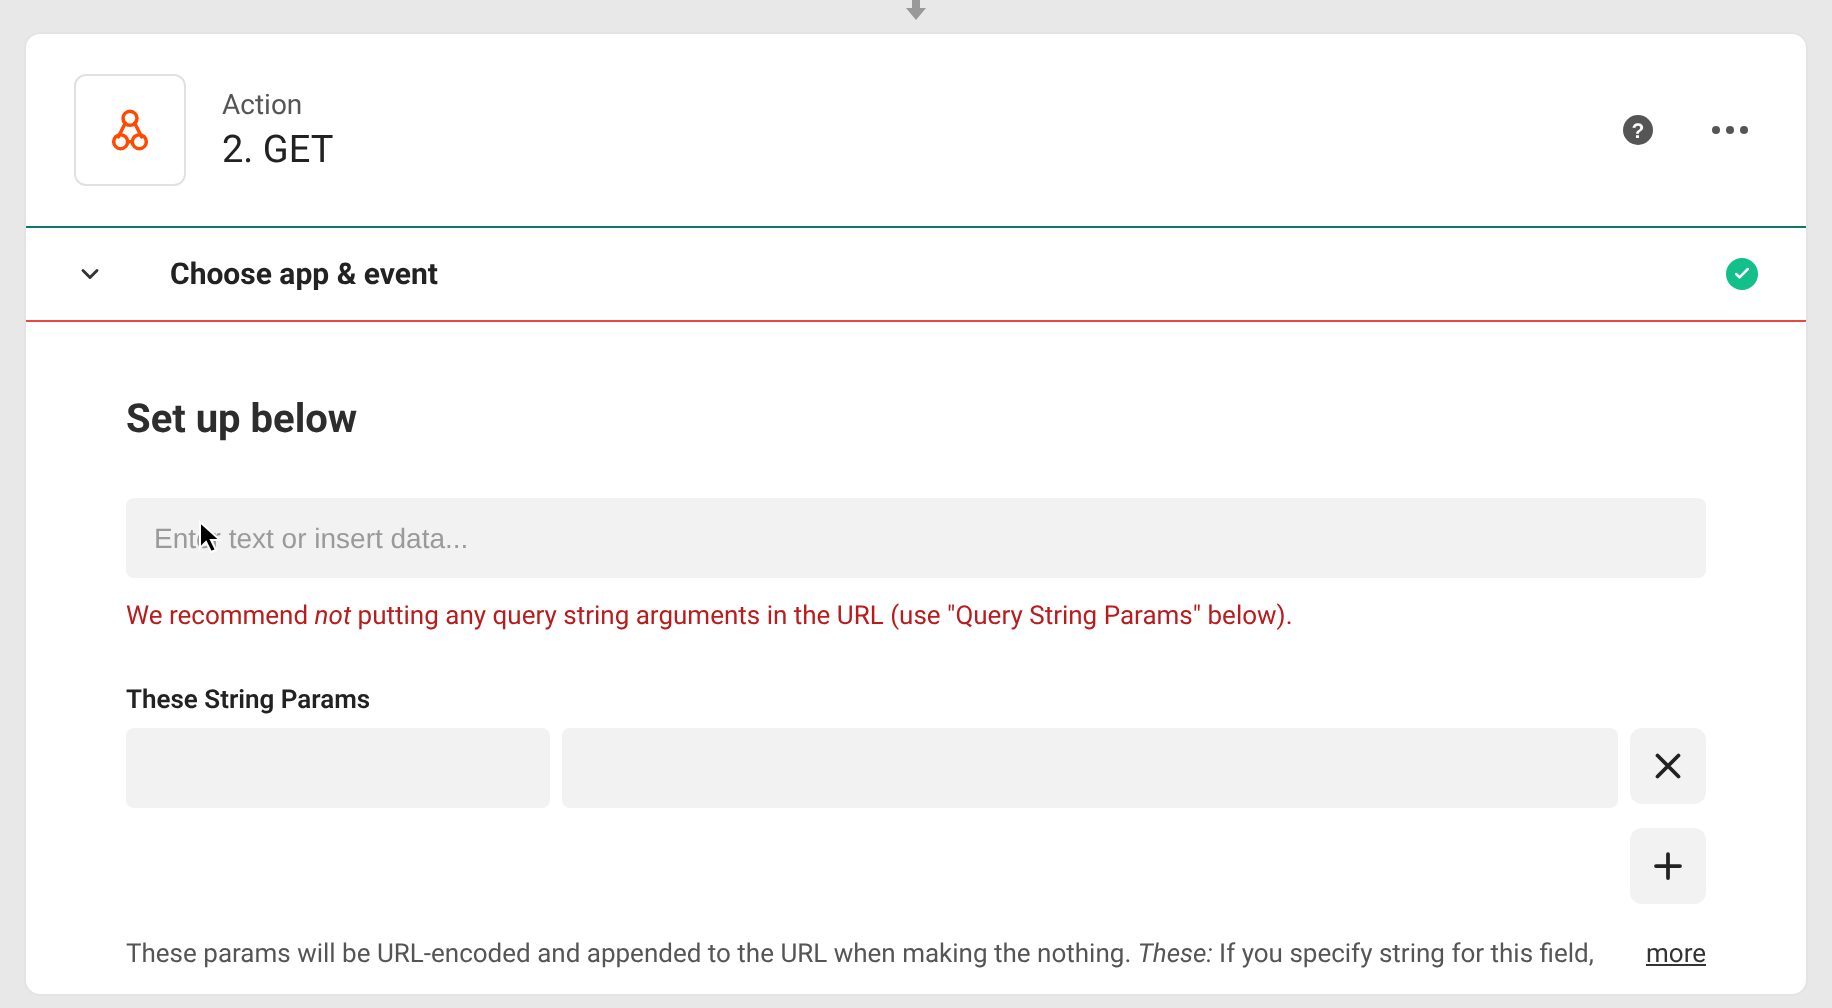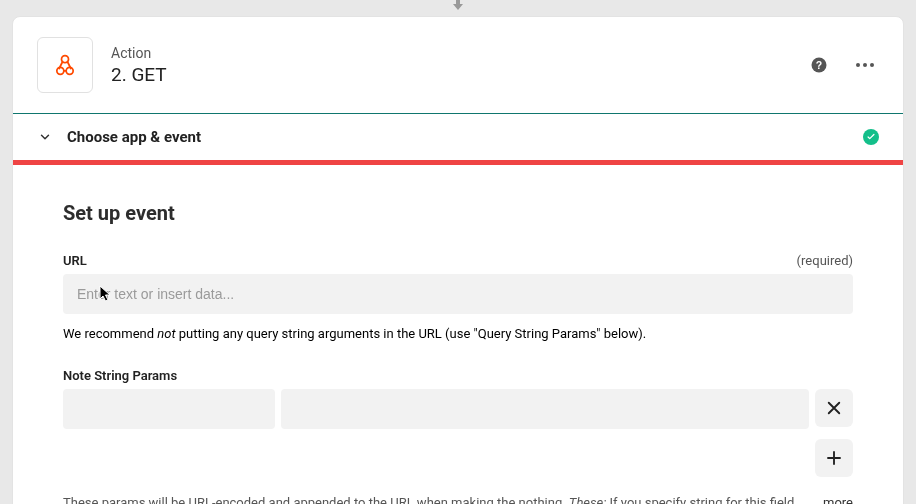--- a/index.html
+++ b/index.html
@@ -50,22 +50,22 @@
       width: 28px; height: 28px; display:flex; align-items:center; justify-content:center;
       color: #555; cursor: pointer; border-radius: 4px;
     }
     .more-dots { display:flex; gap:3px; }
     .more-dots span { width:4px;height:4px;background:#555;border-radius:50%; }
 
     .section-row {
       display: flex;
       align-items: center;
       padding: 14px 24px;
-      gap: 14px;
-      border-bottom: 5px solid #ef4444;
+      gap: 32px;
+      border-bottom: 1px solid #ef4444;
     }
     .section-row .chev { width:16px; display:flex; align-items:center; justify-content:center; }
     .section-row .label { font-size: 15px; font-weight: 700; color: #222; }
     .section-row .spacer { flex:1; }
     .check-badge {
       width:16px;height:16px;background:#13bf8a;border-radius:50%;
       display:flex;align-items:center;justify-content:center;
     }
     .check-badge svg { width:10px;height:10px; }
 
@@ -83,21 +83,21 @@
       background:#f2f2f2;
       border:none;
       border-radius:4px;
       height:40px;
       padding: 0 14px;
       font-size:14px;
       color:#333;
     }
     .big-input::placeholder { color:#9a9a9a; }
     .helper {
-      font-size:13px; color:#000000; margin-top:10px; line-height:1.5;
+      font-size:13px; color:#b91c1c; margin-top:10px; line-height:1.5;
     }
     .helper em { font-style: italic; }
 
     .qsp-row {
       display:flex; gap:6px; margin-top:6px;
     }
     .qsp-key {
       width:212px; height:40px; background:#f2f2f2; border:none; border-radius:4px; padding:0 12px; font-size:14px;
     }
     .qsp-val {
@@ -172,38 +172,34 @@
     <div class="label">Choose app &amp; event</div>
     <div class="spacer"></div>
     <div class="check-badge">
       <svg viewBox="0 0 24 24">
           <path d="M5 12l4 4 10-10" fill="none" stroke="#fff" stroke-width="3" stroke-linecap="round" stroke-linejoin="round"></path>
         </svg>
     </div>
   </div>
 
   <div class="body">
-    <h2>Set up event</h2>
-
-    <div class="field-label-row">
-      <span class="name">URL</span>
-      <span class="req">(required)</span>
-    </div>
+    <h2>Set up below</h2>
+
     <div style="position:relative;">
       <input class="big-input" placeholder="Enter text or insert data..." style="">
       <svg class="cursor" style="left:36px;top:11px;" width="14" height="18" viewBox="0 0 14 18">
         <path d="M1 1 L1 14 L4 11 L6.5 16 L9 15 L6.5 10 L11 10 Z" fill="#000" stroke="#fff" stroke-width="1"></path>
       </svg>
     </div>
     <div class="helper">
       <span>We recommend </span><em>not</em><span> putting any query string arguments in the URL (use "Query String Params" below).</span>
     </div>
 
     <div class="field-label-row" style="margin-top:24px;">
-      <span class="name">Note String Params</span>
+      <span class="name">These String Params</span>
     </div>
     <div class="qsp-row">
       <input class="qsp-key" style="">
       <input class="qsp-val" style="">
       <button class="square-btn">
         <svg width="18" height="18" viewBox="0 0 24 24">
             <path d="M5 5 L19 19 M19 5 L5 19" stroke="#222" stroke-width="2.5" stroke-linecap="round"></path>
           </svg>
       </button>
     </div>

